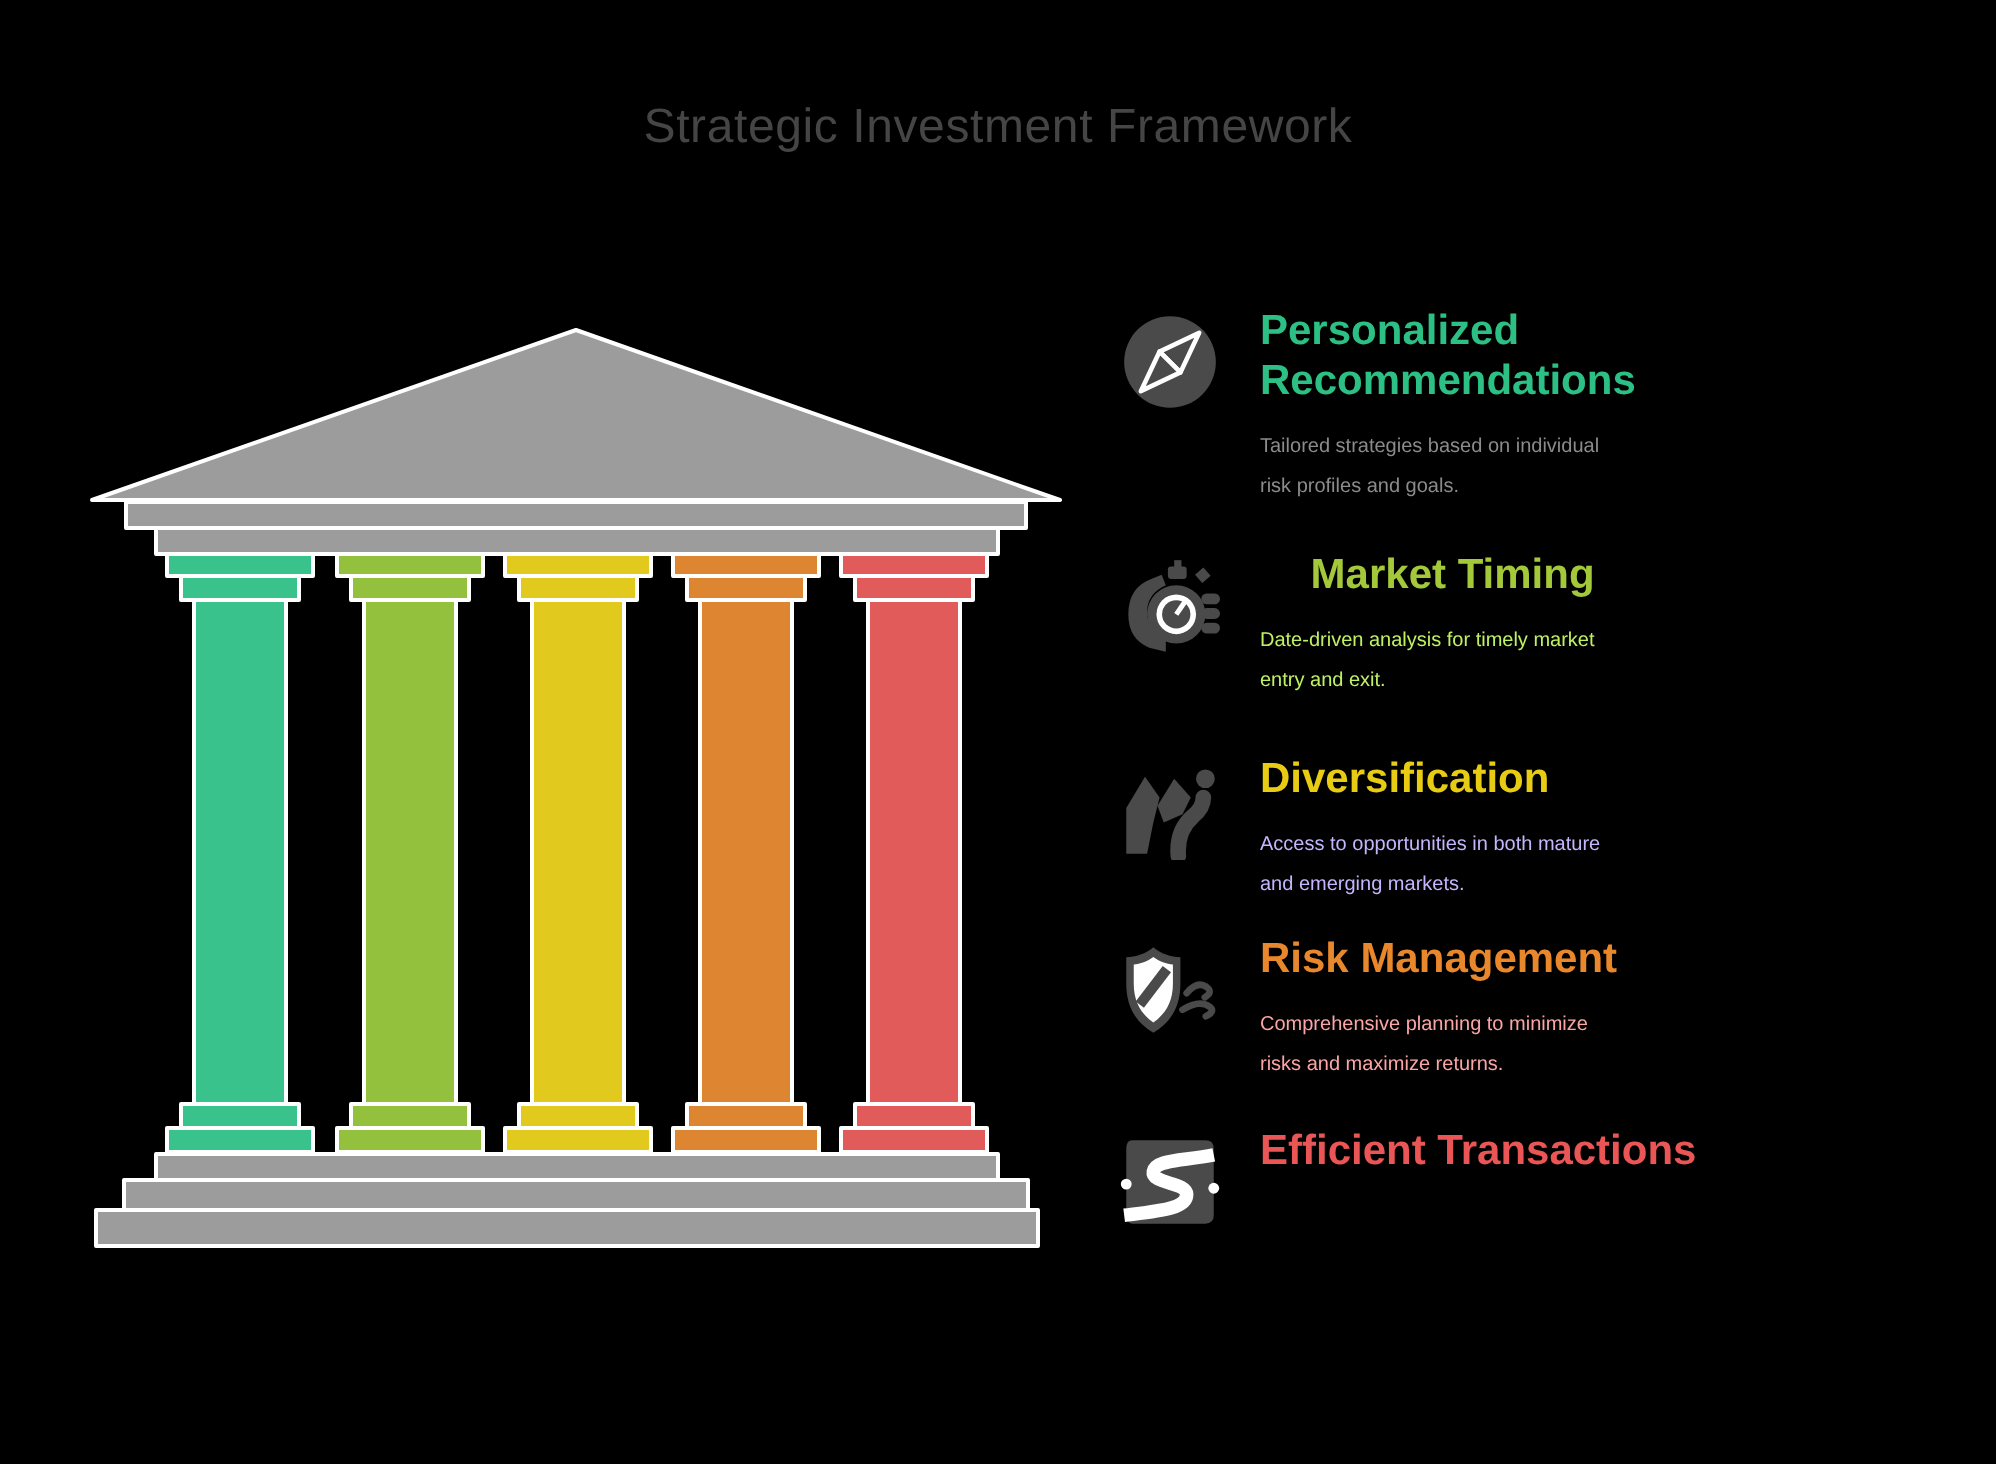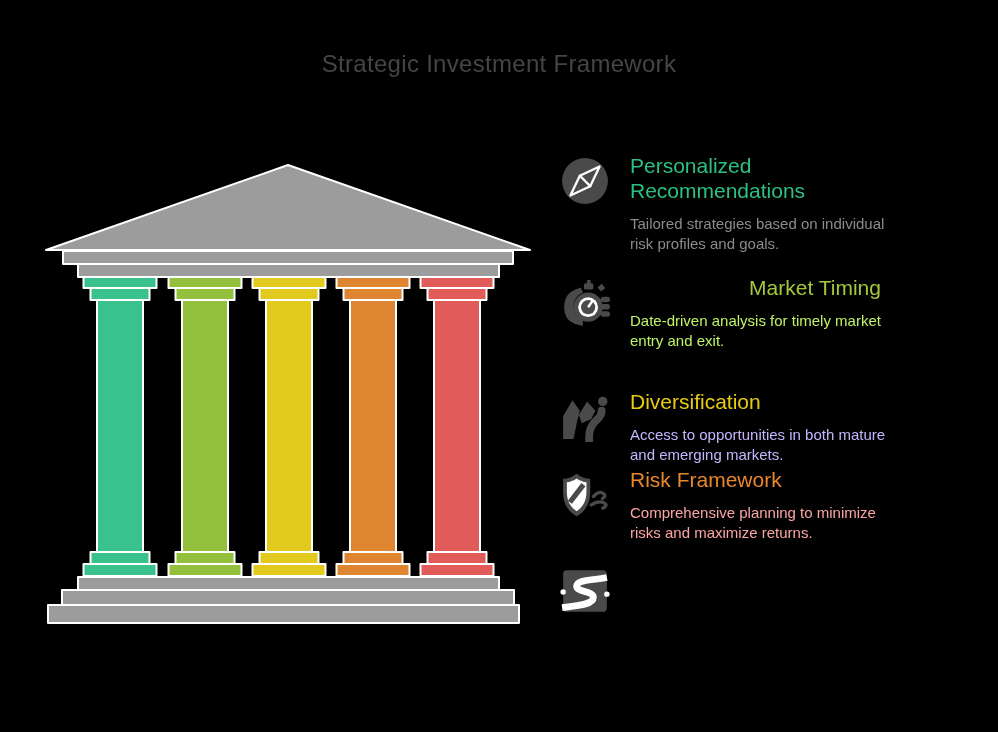--- a/index.html
+++ b/index.html
@@ -11,25 +11,25 @@
   .page-title {
     position:absolute; top:50px; left:0; width:100%;
     text-align:center; font-size:24px; font-weight:normal; letter-spacing:.3px;
   }
   .temple { position:absolute; left:40px; top:155px; }
   .features { position:absolute; left:560px; top:0; width:438px; }
   .feature { position:absolute; left:0; display:flex; gap:14px; }
   .icon-wrap { flex:0 0 56px; width:56px; padding-top:4px; }
   .feature-text { flex:1; }
   .feature-heading {
-    font-size:21px; font-weight:normal; line-height:25px;
+    font-size:21px; font-weight:bold; line-height:25px;
     white-space:pre-line; padding-top:1px;
   }
   .feature-desc {
-    margin-top:11px; font-size:15px; line-height:19.5px; white-space:pre-line;
+    margin-top:11px; font-size:10px; line-height:19.5px; white-space:pre-line;
   }
 </style>
 </head>
 <body style="background-color: rgb(0, 0, 0);">
 
 <div class="page-title" style="color: rgb(69, 69, 69);">Strategic Investment Framework</div>
 
 <svg class="temple" width="496" height="475" viewBox="0 0 496 475">
   <g stroke-width="2" stroke-linejoin="round" stroke="#ffffff">
 
@@ -121,21 +121,21 @@
         <rect x="39" y="32" width="9" height="5.2" rx="2.6" fill="currentColor"></rect>
       </svg>
     </div>
     <div class="feature-text">
       <div class="feature-heading" style="color: rgb(163, 200, 58); text-align: right;">Market Timing</div>
       <div class="feature-desc" style="color: #bef264;">Date-driven analysis for timely market
 entry and exit.</div>
     </div>
   </div>
 
-  <div class="feature" style="top:388px">
+  <div class="feature" style="top:376px">
     <div class="icon-wrap" style="color: rgb(74, 74, 74);">
       <svg width="50" height="50" viewBox="0 0 48 48">
         <polygon points="3,45 3,23 12,8 19,18 16,30 13,45" fill="currentColor"></polygon>
         <polygon points="18,22 26,9 34,18 30,26 21,30" fill="currentColor"></polygon>
         <path d="M28,46 Q27,34 35,27 Q40,23 40,18" stroke="currentColor" stroke-width="7.5" fill="none" stroke-linecap="round"></path>
         <circle cx="41" cy="9" r="4.5" fill="currentColor"></circle>
       </svg>
     </div>
     <div class="feature-text">
       <div class="feature-heading" style="color: rgb(232, 204, 20);">Diversification</div>
@@ -148,32 +148,33 @@
     <div class="icon-wrap" style="color: rgb(74, 74, 74);">
       <svg width="50" height="50" viewBox="0 0 48 48">
         <path d="M16,3.5 C12.5,6.5 7.5,8.3 3,8.3 L3,21 C3,32.5 8,39.8 16,44.5 C24,39.8 29,32.5 29,21 L29,8.3 C24.5,8.3 19.5,6.5 16,3.5 Z" fill="currentColor"></path>
         <path d="M16,8.2 C13.2,10.3 9.6,11.6 6.6,11.8 L6.6,21 C6.6,29.8 10.3,35.6 16,39.6 C21.7,35.6 25.4,29.8 25.4,21 L25.4,11.8 C22.4,11.6 18.8,10.3 16,8.2 Z" fill="#fff"></path>
         <line x1="9.5" y1="31" x2="22.5" y2="14" stroke="currentColor" stroke-width="5"></line>
         <path d="M32,25.5 q5,-6 9.5,-3 q3.5,2.5 -0.8,5" stroke="currentColor" stroke-width="3.2" fill="none" stroke-linecap="round"></path>
         <path d="M30,33.5 q8,-5 13,-1.5 q3,2.3 -1.8,4.6" stroke="currentColor" stroke-width="3.2" fill="none" stroke-linecap="round"></path>
       </svg>
     </div>
     <div class="feature-text">
-      <div class="feature-heading" style="color: rgb(233, 135, 44);">Risk Framework</div>
+      <div class="feature-heading" style="color: rgb(233, 135, 44);">Risk Management</div>
       <div class="feature-desc" style="color: #fca5a5;">Comprehensive planning to minimize
 risks and maximize returns.</div>
     </div>
   </div>
 
   <div class="feature" style="top:562px">
     <div class="icon-wrap" style="color: rgb(74, 74, 74);">
       <svg width="50" height="50" viewBox="0 0 48 48">
         <path d="M6,4 L41,4 Q45,4 45,8 L45,40 Q45,44 41,44 L6,44 Q3,44 3,40 L3,8 Q3,4 6,4 Z" fill="currentColor"></path>
         <path d="M45,11 C30,14 17,13 16,19 C15,25 32,24 32,30 C32,37 18,38 2,40" stroke="#fff" stroke-width="6.5" fill="none"></path>
         <circle cx="3" cy="25" r="2.6" fill="#fff"></circle>
         <circle cx="45" cy="27" r="2.6" fill="#fff"></circle>
       </svg>
     </div>
     <div class="feature-text">
+      <div class="feature-heading" style="color: rgb(234, 85, 85);">Efficient Transactions</div>
     </div>
   </div>
 
 </div>
 
 </body></html>

